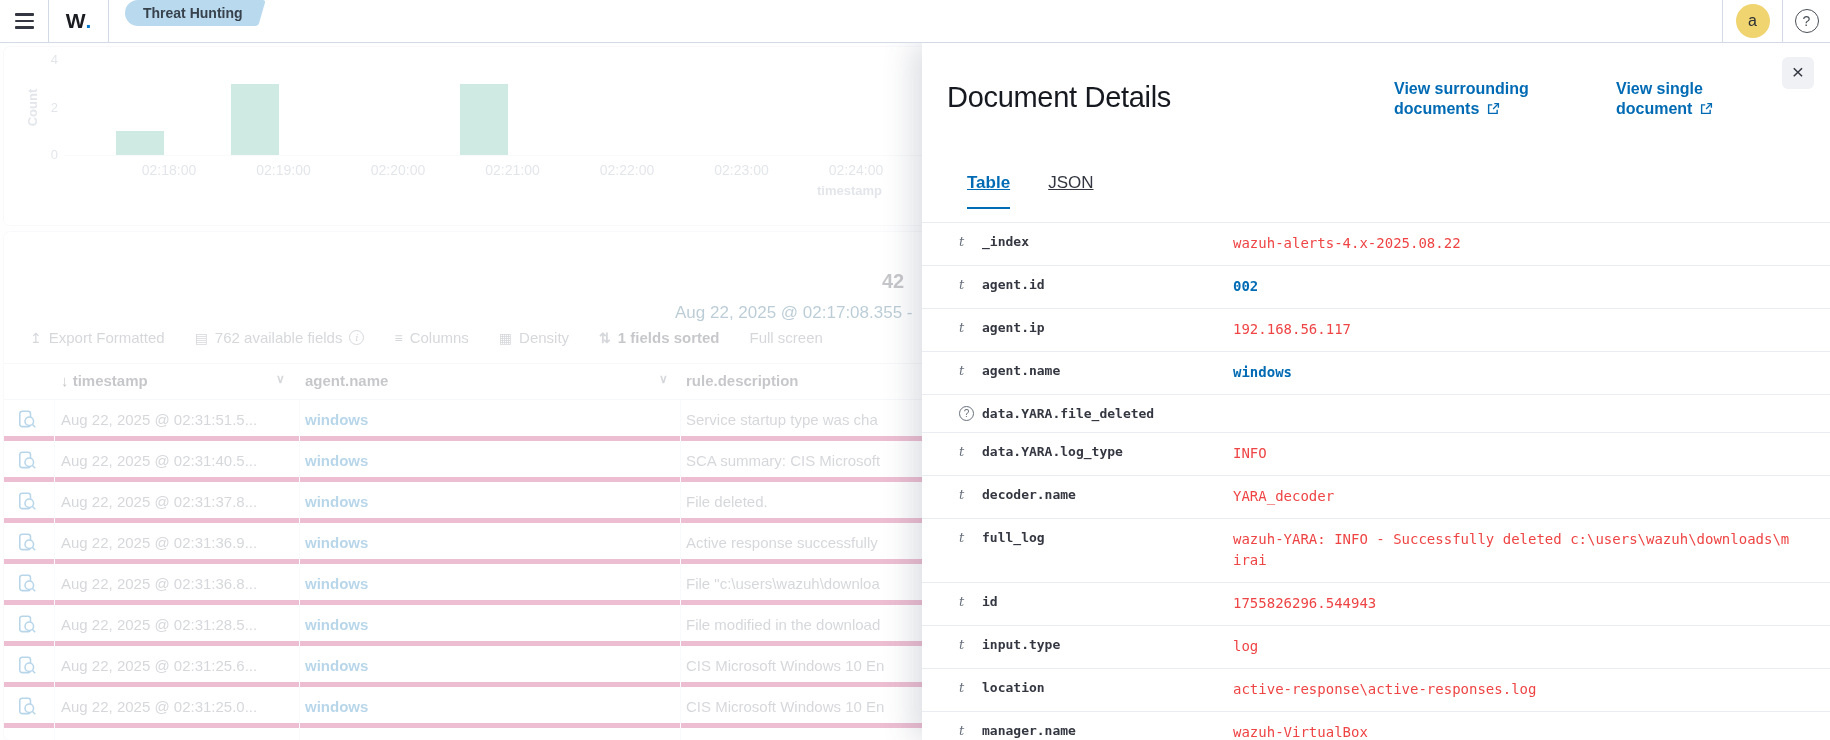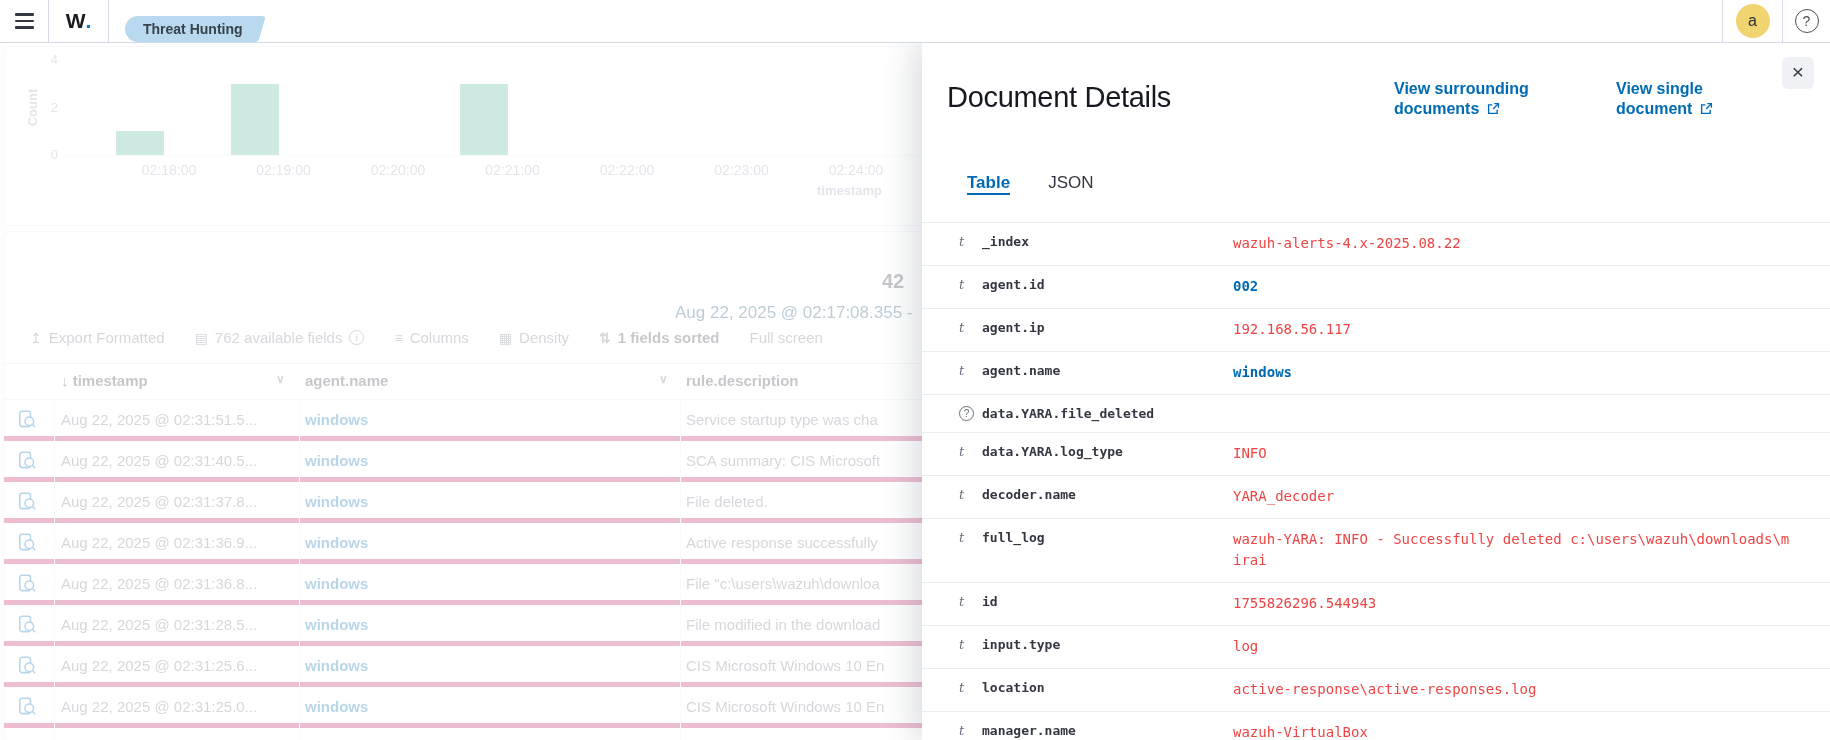--- a/index.html
+++ b/index.html
@@ -7,21 +7,21 @@
   .app { position:relative; width:1830px; height:740px; overflow:hidden; background:#fafbfd; }
 
   
   .topbar { position:absolute; top:0; left:0; width:1830px; height:43px; background:#fff;
             border-bottom:1px solid #d3dae6; z-index:50; display:flex; align-items:stretch; }
   .tb-sec { display:flex; align-items:center; justify-content:center; }
   .menu-btn { width:49px; border-right:1px solid #d3dae6; cursor:pointer; flex-direction:column; gap:4px; }
   .menu-bar { width:19px; height:2.4px; background:#343741; border-radius:1px; }
   .logo-sec { width:60px; border-right:1px solid #d3dae6; font-weight:700; font-size:21px; color:#1a1c21; }
   .logo-dot { color:#0079cc; }
-  .crumb-wrap { padding-left:16px; flex:1; display:flex; align-items:flex-end;margin-top:40px; }
+  .crumb-wrap { padding-left:16px; flex:1; display:flex; align-items:flex-start; }
   .chip { position:relative; height:26px; line-height:26px; padding:0 10px 0 18px; background:#b9d9ee;
           border-radius:13px 0 0 13px; font-size:14px; font-weight:600; color:#37424c; cursor:pointer; }
   .chip::after { content:""; position:absolute; right:-9px; top:0; bottom:0; width:18px; background:#b9d9ee;
                  transform:skewX(-16deg); border-radius:0 3px 3px 0; }
   .avatar-sec { width:61px; border-left:1px solid #d3dae6; border-right:1px solid #d3dae6; cursor:pointer; }
   .avatar { width:34px; height:34px; border-radius:50%; background:#f0d470; color:#2b2f36;
             font-size:16px; display:flex; align-items:center; justify-content:center; }
   .help-sec { width:47px; cursor:pointer; }
   .help-ring { width:24px; height:24px; border:1.4px solid #4a5058; border-radius:50%; color:#4a5058;
                font-size:14px; display:flex; align-items:center; justify-content:center; }
@@ -75,21 +75,21 @@
                background:#eff1f4; color:#343741; font-size:21px; line-height:30px; text-align:center; cursor:pointer; }
   .fly-title { position:absolute; left:25px; top:38px; font-size:29px; font-weight:400; color:#16191f;
                letter-spacing:-.3px; }
   .fly-link { position:absolute; top:36px; font-size:16px; font-weight:700; color:#006bb4; line-height:1.25;
               cursor:pointer; }
   .fly-link.surrounding { left:472px; width:184px; }
   .fly-link.single { left:694px; width:140px; }
   .ext-ico { display:inline-block; vertical-align:-1px; margin-left:3px; }
 
   .fly-tabs { position:absolute; left:45px; top:130px; display:flex; gap:38px; font-size:17px; }
-  .fly-tab { cursor:pointer; color:#343741; }
+  .fly-tab { padding-bottom:14px; cursor:pointer; color:#343741;text-decoration:underline; }
   .fly-tab.active { color:#006bb4; font-weight:600; border-bottom:2px solid #006bb4; }
 
   .doc-table { position:absolute; left:0; top:179px; right:0; border-top:1px solid #e9edf3; }
   .doc-row { position:relative; min-height:38px; border-bottom:1px solid #e9edf3; }
   .f-icon { position:absolute; left:37px; top:11px; font-family:"DejaVu Serif", serif; font-style:italic;
             font-size:13px; color:#69707d; line-height:15px; }
   .f-icon.q { font-style:normal; font-family:"Liberation Sans", sans-serif; width:15px; height:15px;
               border:1px solid #69707d; border-radius:50%; font-size:10px; text-align:center; line-height:13px; }
   .f-name { position:absolute; left:60px; top:11px; font-family:"DejaVu Sans Mono", monospace; font-size:13px;
             font-weight:700; color:#343741; }

